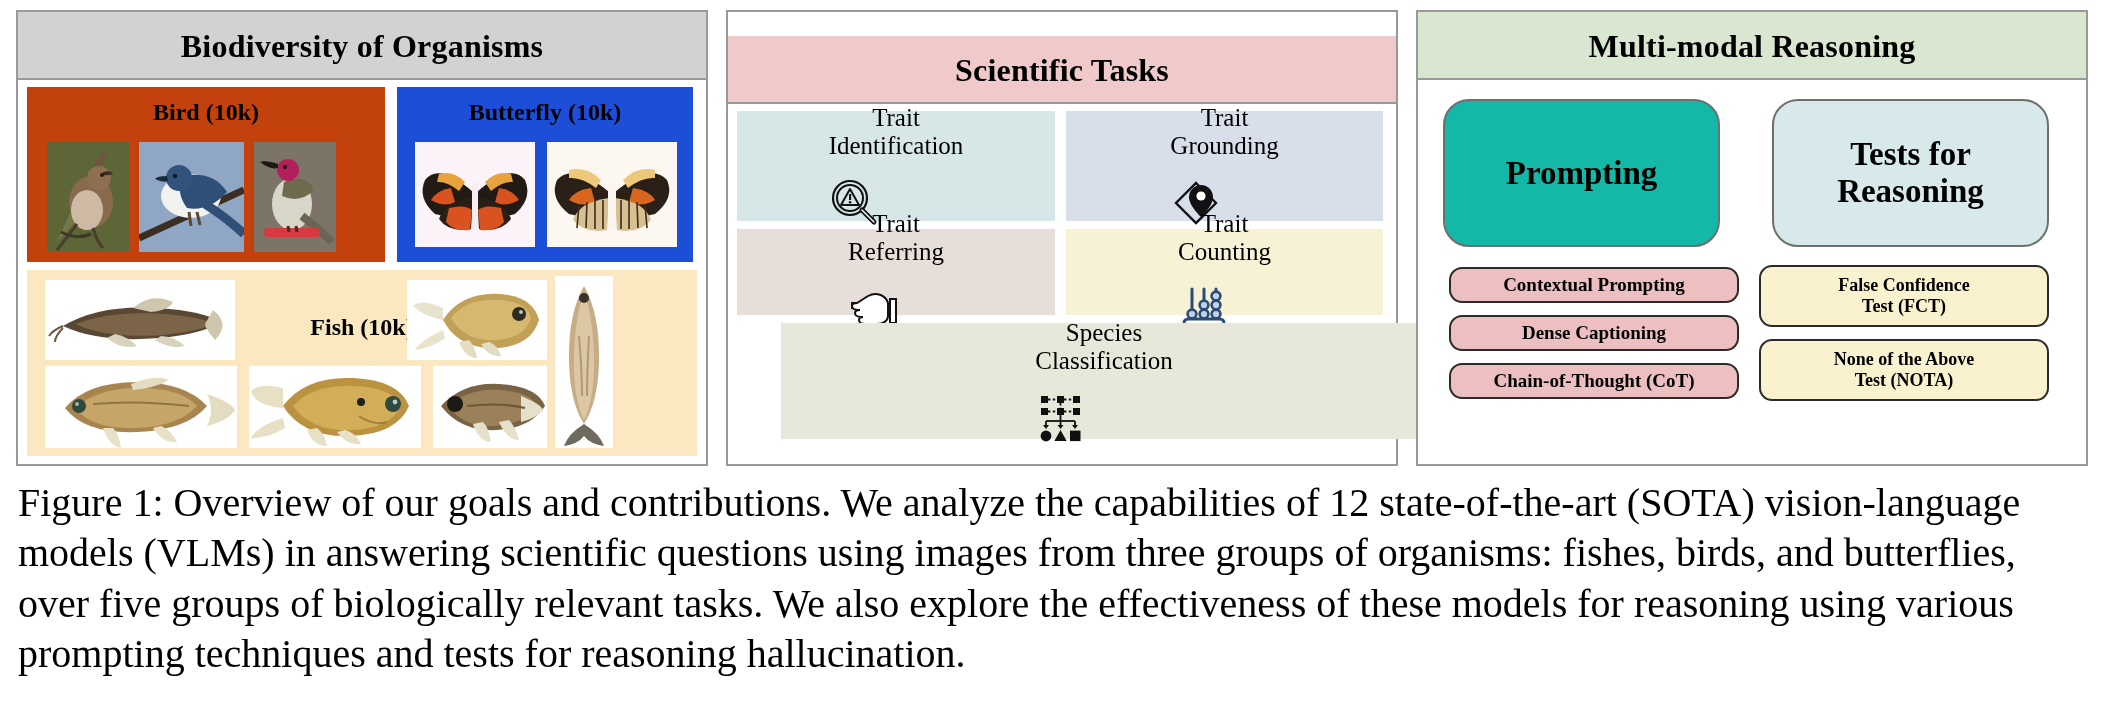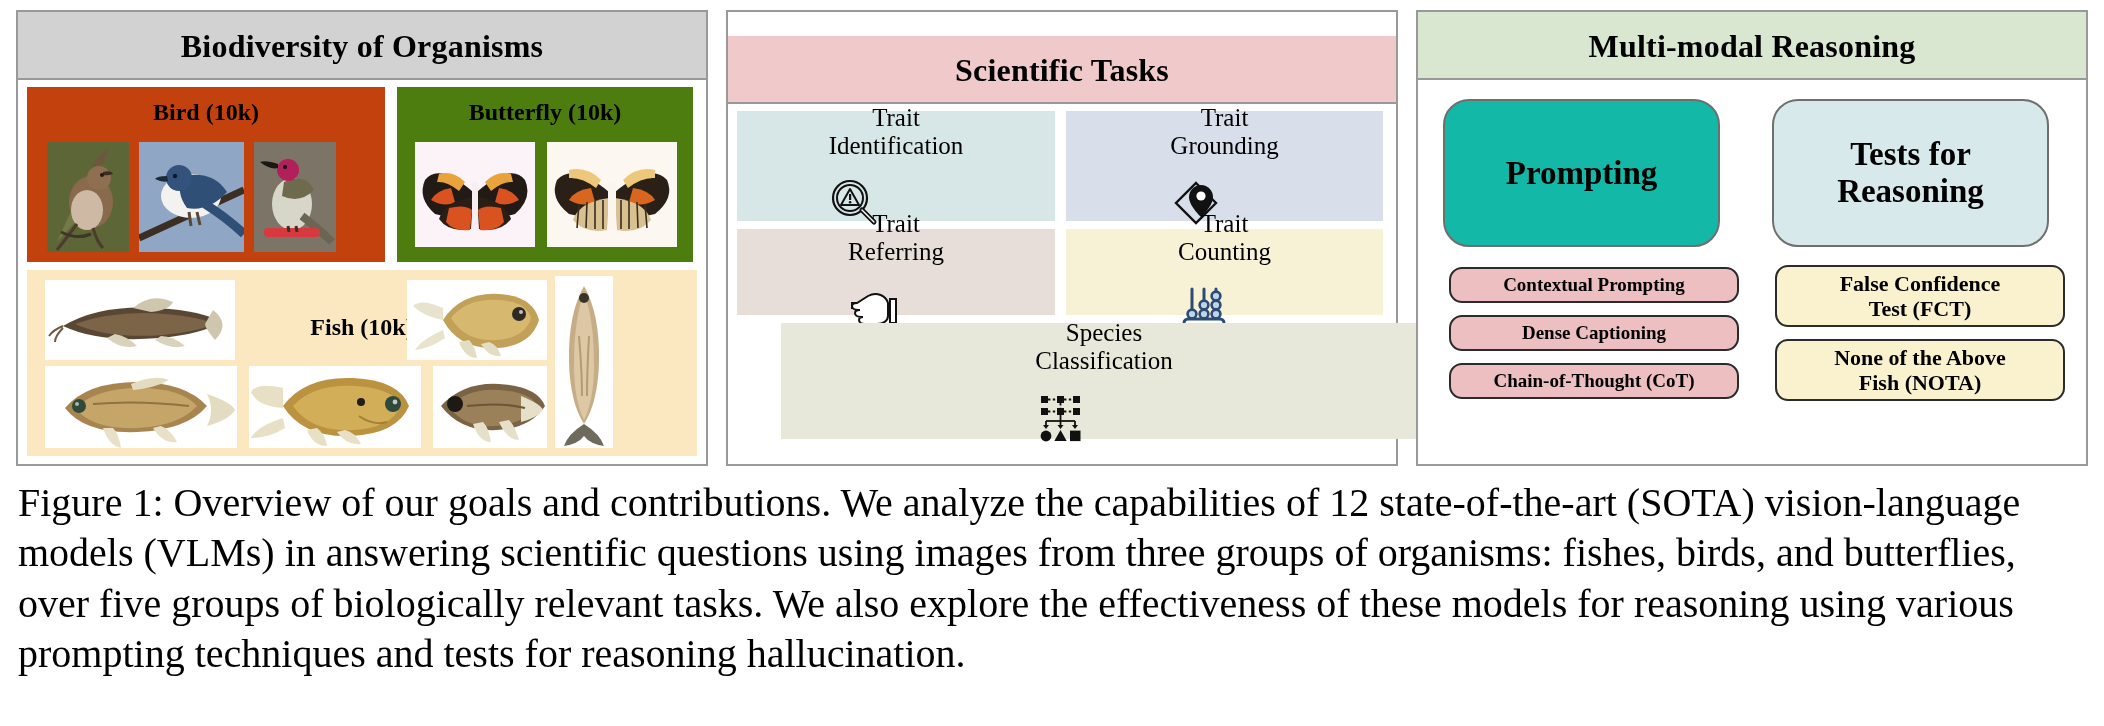--- a/index.html
+++ b/index.html
@@ -21,21 +21,21 @@
   .head-bio{background:#d2d2d2;}
   .head-tasks{background:#f0c9ca;margin-top:24px;}
   .head-reason{background:#d9e6d0;}
   .panel-head{height:68px;line-height:68px;font-size:32px;text-align:center;}
 
   .panel-body{position:relative;width:100%;height:386px;box-sizing:border-box;padding:8px;}
 
   
   .bio-top{position:absolute;left:9px;top:7px;right:9px;height:175px;}
   .bio-bird{position:absolute;left:0;top:0;width:358px;height:175px;background:#c2410c;}
-  .bio-butterfly{position:absolute;left:370px;top:0;width:296px;height:175px;background:#4d7c0f;}
+  .bio-butterfly{position:absolute;left:370px;top:0;width:296px;height:175px;background:#1d4ed8;}
   .bio-fish{position:absolute;left:9px;top:190px;right:9px;height:186px;background:#fbe8c0;}
 
   .grp-title{position:absolute;width:100%;text-align:center;font-weight:bold;font-size:24px;}
   .bio-bird .grp-title{top:12px;}
   .bio-butterfly .grp-title{top:12px;}
   .bio-fish .grp-title{top:44px;}
 
   .thumb{position:absolute;background:#fff;overflow:hidden;}
   .thumb svg{display:block;width:100%;height:100%;}
 
@@ -58,21 +58,21 @@
   .big-card{position:absolute;border:2px solid #6f6f6f;border-radius:26px;
             display:flex;align-items:center;justify-content:center;
             font-weight:bold;font-size:33px;text-align:center;line-height:1.12;white-space:pre-line;box-sizing:border-box;}
   #card-prompting{left:16px;top:12px;width:277px;height:148px;background:#14b8a6;}
   #card-tests{left:345px;top:12px;width:277px;height:148px;background:#d7e9ea;}
 
   .pill{position:absolute;border:2px solid #2b2b2b;border-radius:13px;
         display:flex;align-items:center;justify-content:center;
         font-weight:bold;text-align:center;line-height:1.15;white-space:pre-line;box-sizing:border-box;margin-left:12px;}
   .pill-left{left:10px;width:290px;height:36px;background:#edbfc0;font-size:19px;}
-  .pill-right{left:336px;width:290px;height:62px;background:#faf2cf;font-size:22px;}
+  .pill-right{left:320px;width:290px;height:62px;background:#faf2cf;font-size:18px;}
   #pill-ctx{top:180px;}
   #pill-dense{top:228px;}
   #pill-cot{top:276px;}
   #pill-fct{top:178px;}
   #pill-nota{top:252px;}
 
   
   .caption{position:absolute;left:18px;top:478px;width:2070px;
            font-size:40px;line-height:1.26;text-align:left;}
 </style>
@@ -398,21 +398,21 @@
           <div class="big-card" id="card-tests">Tests for
 Reasoning</div>
 
           <div class="pill pill-left" id="pill-ctx">Contextual Prompting</div>
           <div class="pill pill-left" id="pill-dense">Dense Captioning</div>
           <div class="pill pill-left" id="pill-cot">Chain-of-Thought (CoT)</div>
 
           <div class="pill pill-right" id="pill-fct">False Confidence
 Test (FCT)</div>
           <div class="pill pill-right" id="pill-nota">None of the Above
-Fish (NOTA)</div>
+Test (NOTA)</div>
 
         </div>
       </div>
     </div>
 
   </div>
 
   <div class="caption">Figure 1: Overview of our goals and contributions. We analyze the capabilities of 12 state-of-the-art (SOTA) vision-language models (VLMs) in answering scientific questions using images from three groups of organisms: fishes, birds, and butterflies, over five groups of biologically relevant tasks. We also explore the effectiveness of these models for reasoning using various prompting techniques and tests for reasoning hallucination.</div>
 </div>
 

